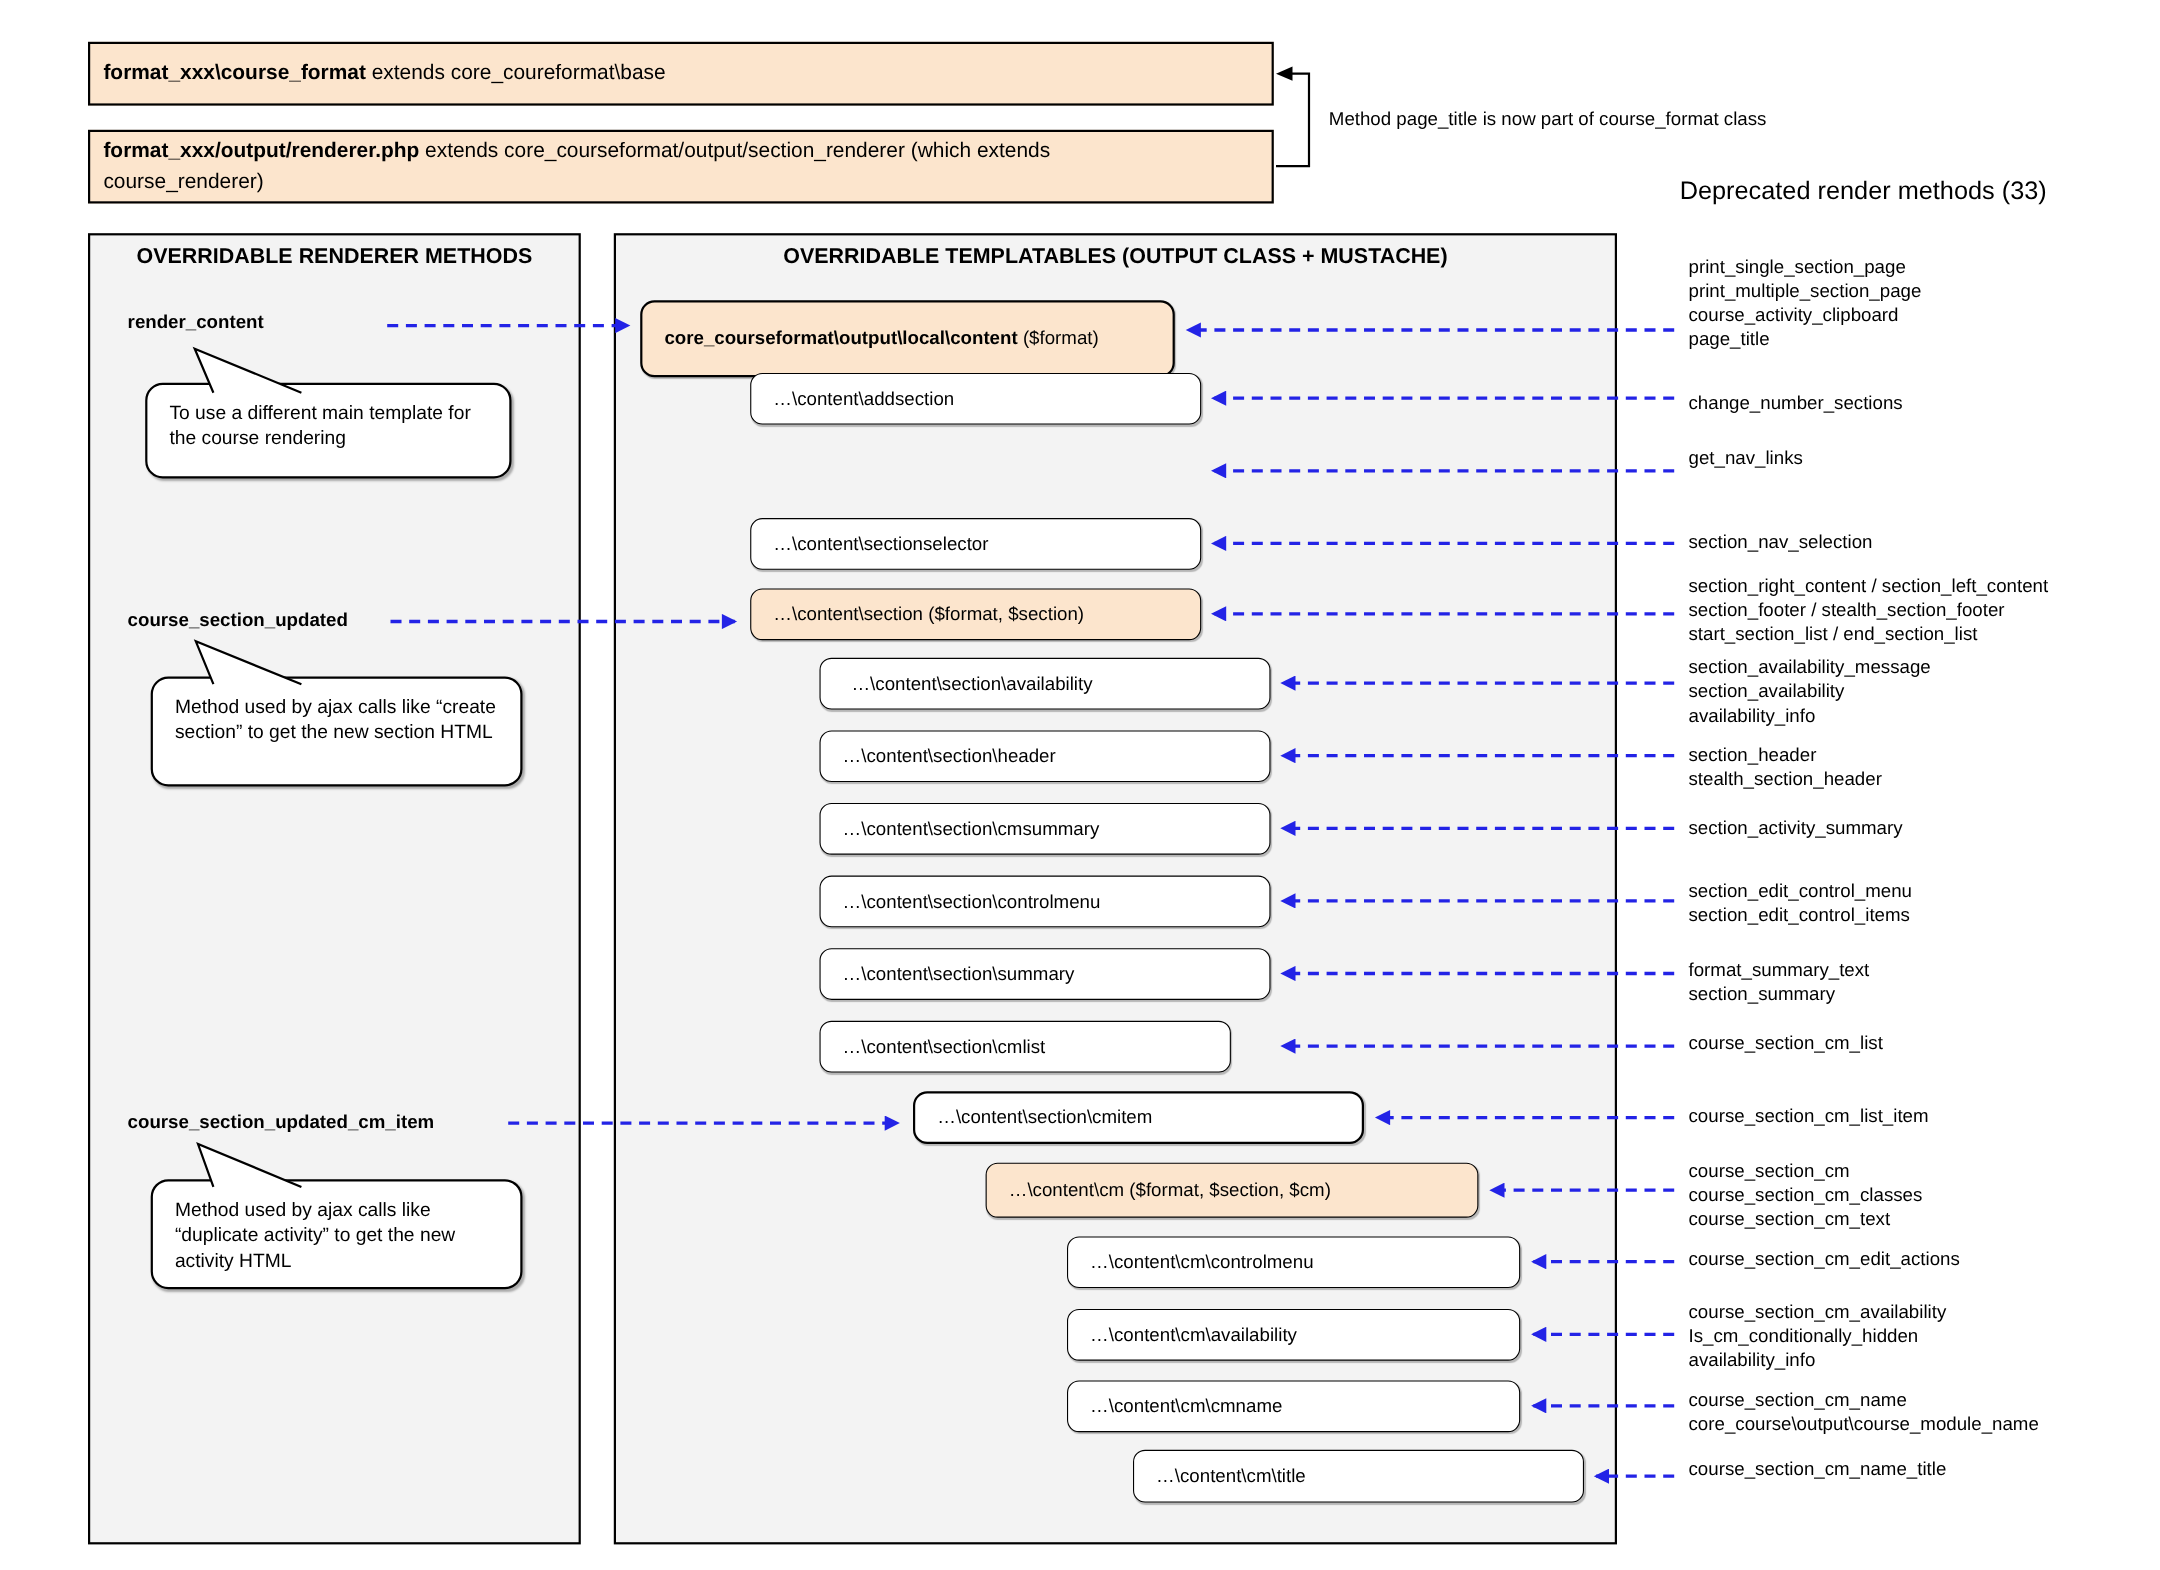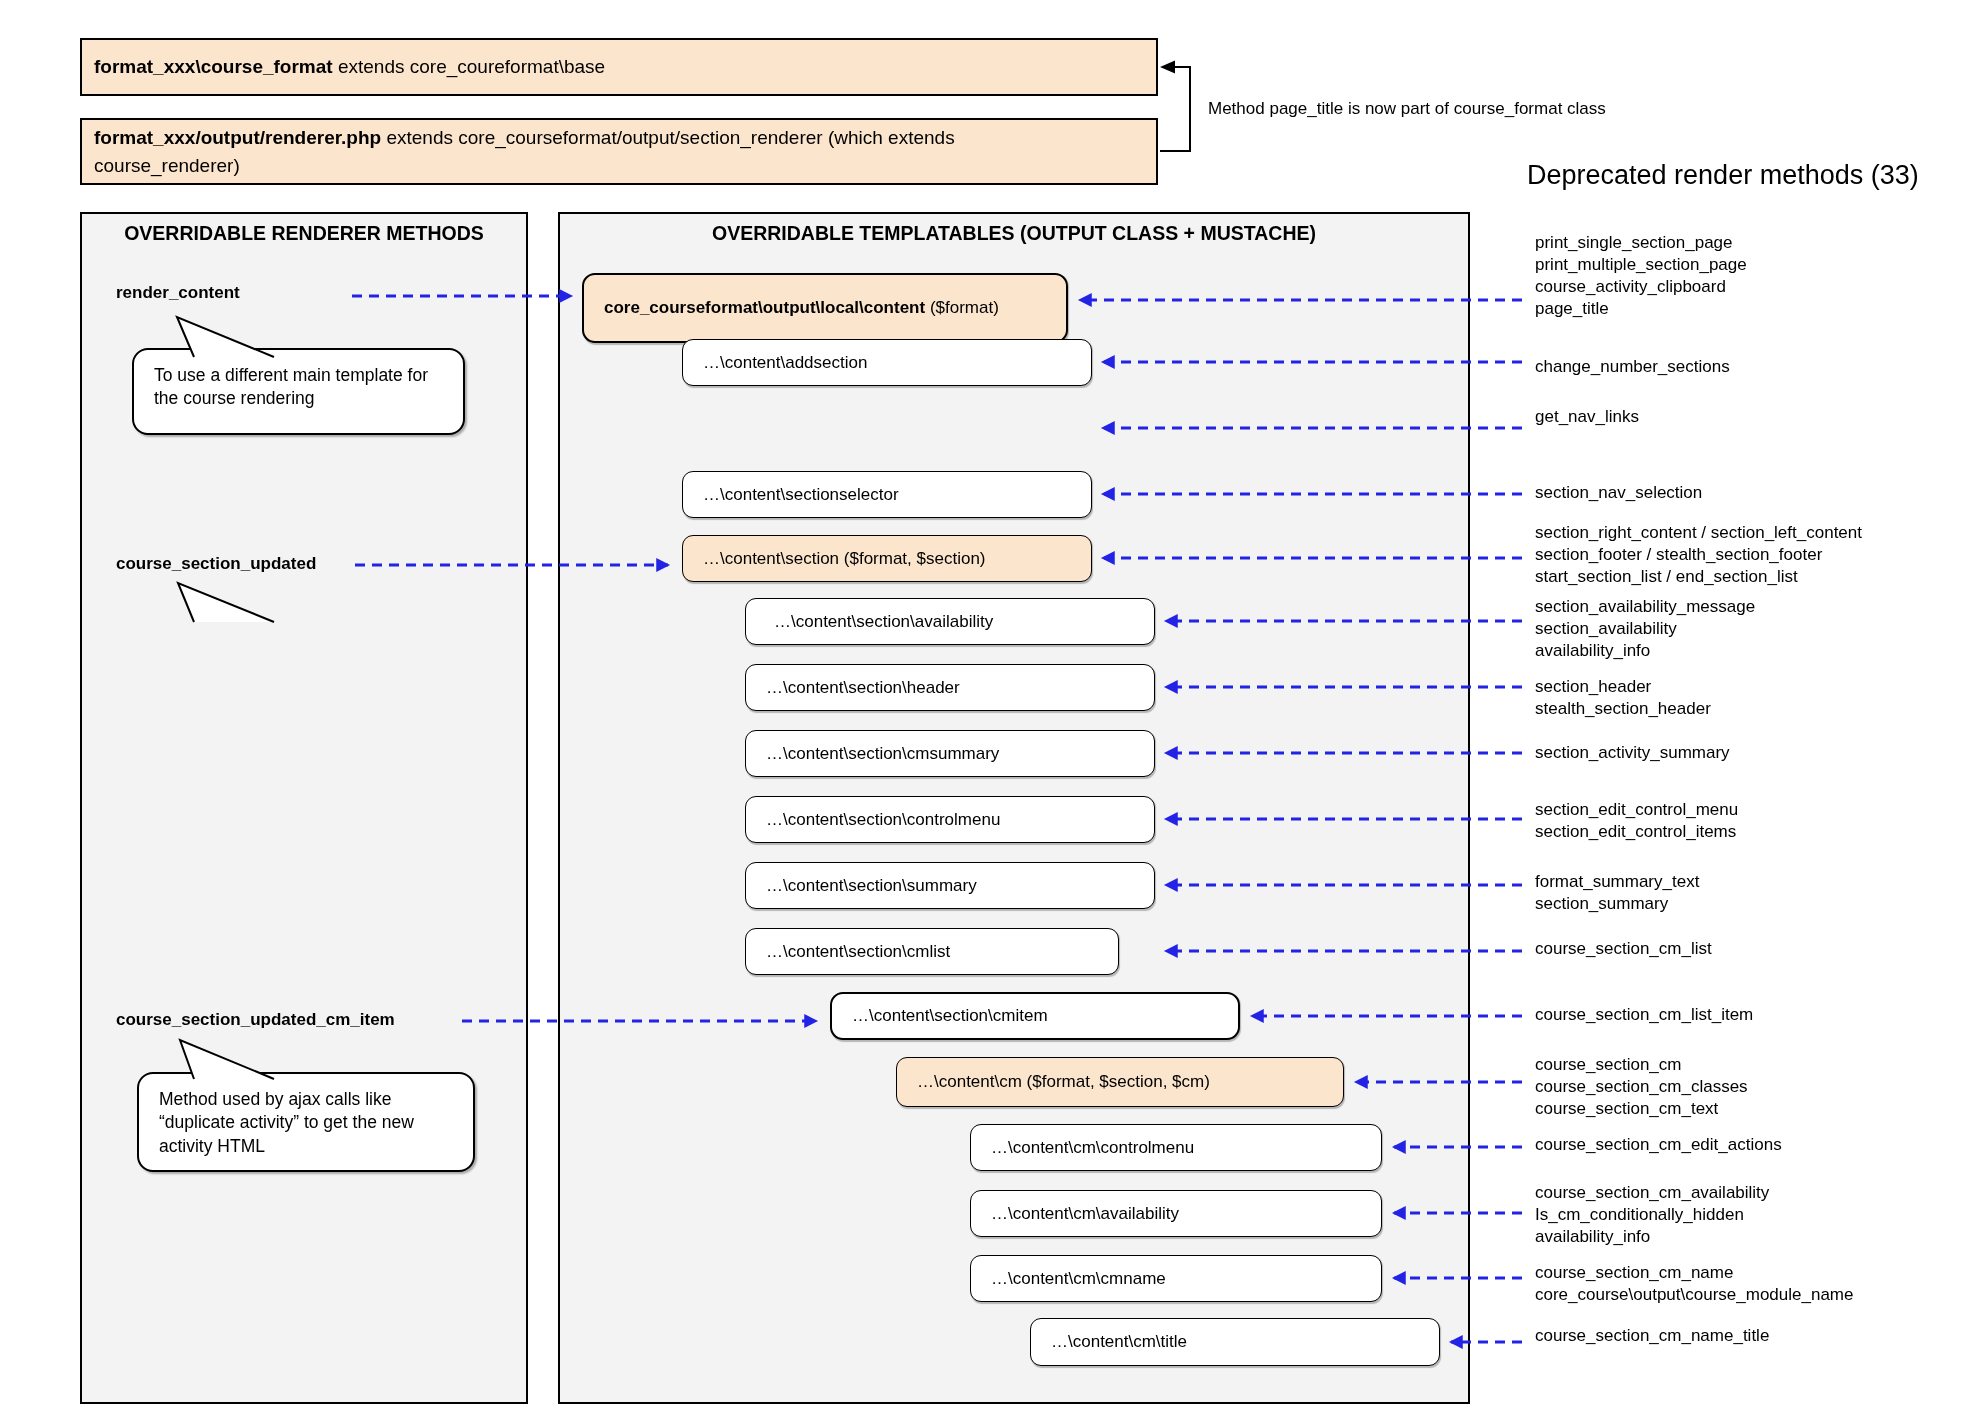--- a/index.html
+++ b/index.html
@@ -15,21 +15,21 @@
   
   .defbox{
     position:absolute;left:50px;width:1078px;
     background:var(--orange);border:2px solid #000;
     box-sizing:border-box;font-size:19px;line-height:1.45;
     display:flex;align-items:center;padding:4px 12px;
   }
   .defbox b{font-weight:bold;}
 
   .note-text{position:absolute;font-size:17px;}
-  .deprecated-title{position:absolute;font-size:27px;}
+  .deprecated-title{position:absolute;font-size:23px;}
 
   
   .panel{
     position:absolute;top:212px;height:1192px;
     background:var(--panel-bg);border:2px solid #000;box-sizing:border-box;
   }
   .panel-title{
     position:absolute;top:8px;left:0;right:0;text-align:center;
     font-weight:bold;font-size:19.5px;
   }
@@ -75,20 +75,21 @@
   <div class="deprecated-title" style="left:1497px;top:160px;">Deprecated render methods (33)</div>
 
   <div class="panel" style="left:50px;width:448px;">
     <div class="panel-title">OVERRIDABLE RENDERER METHODS</div>
   </div>
   <div class="method-label" style="left:86px;top:283px;">render_content</div>
   <div class="method-label" style="left:86px;top:554px;">course_section_updated</div>
   <div class="method-label" style="left:86px;top:1010px;">course_section_updated_cm_item</div>
 
   <div class="bubble" style="left:102px;top:348px;width:333px;height:87px;">To use a different main template for the course rendering</div>
+  <div class="bubble" style="left:107px;top:615px;width:338px;height:100px;">Method used by ajax calls like “create section” to get the new section HTML</div>
   <div class="bubble" style="left:107px;top:1072px;width:338px;height:100px;">Method used by ajax calls like “duplicate activity” to get the new activity HTML</div>
 
   <div class="panel" style="left:528px;width:912px;">
     <div class="panel-title">OVERRIDABLE TEMPLATABLES (OUTPUT CLASS + MUSTACHE)</div>
   </div>
 
   <div class="tbox orange strong" style="left:552px;top:273px;width:486px;height:70px;">
     <div><b>core_courseformat\output\local\content</b><span> ($format)</span></div>
   </div>
   <div class="tbox" style="left:652px;top:339px;width:410px;height:47px;">…\content\addsection</div>

